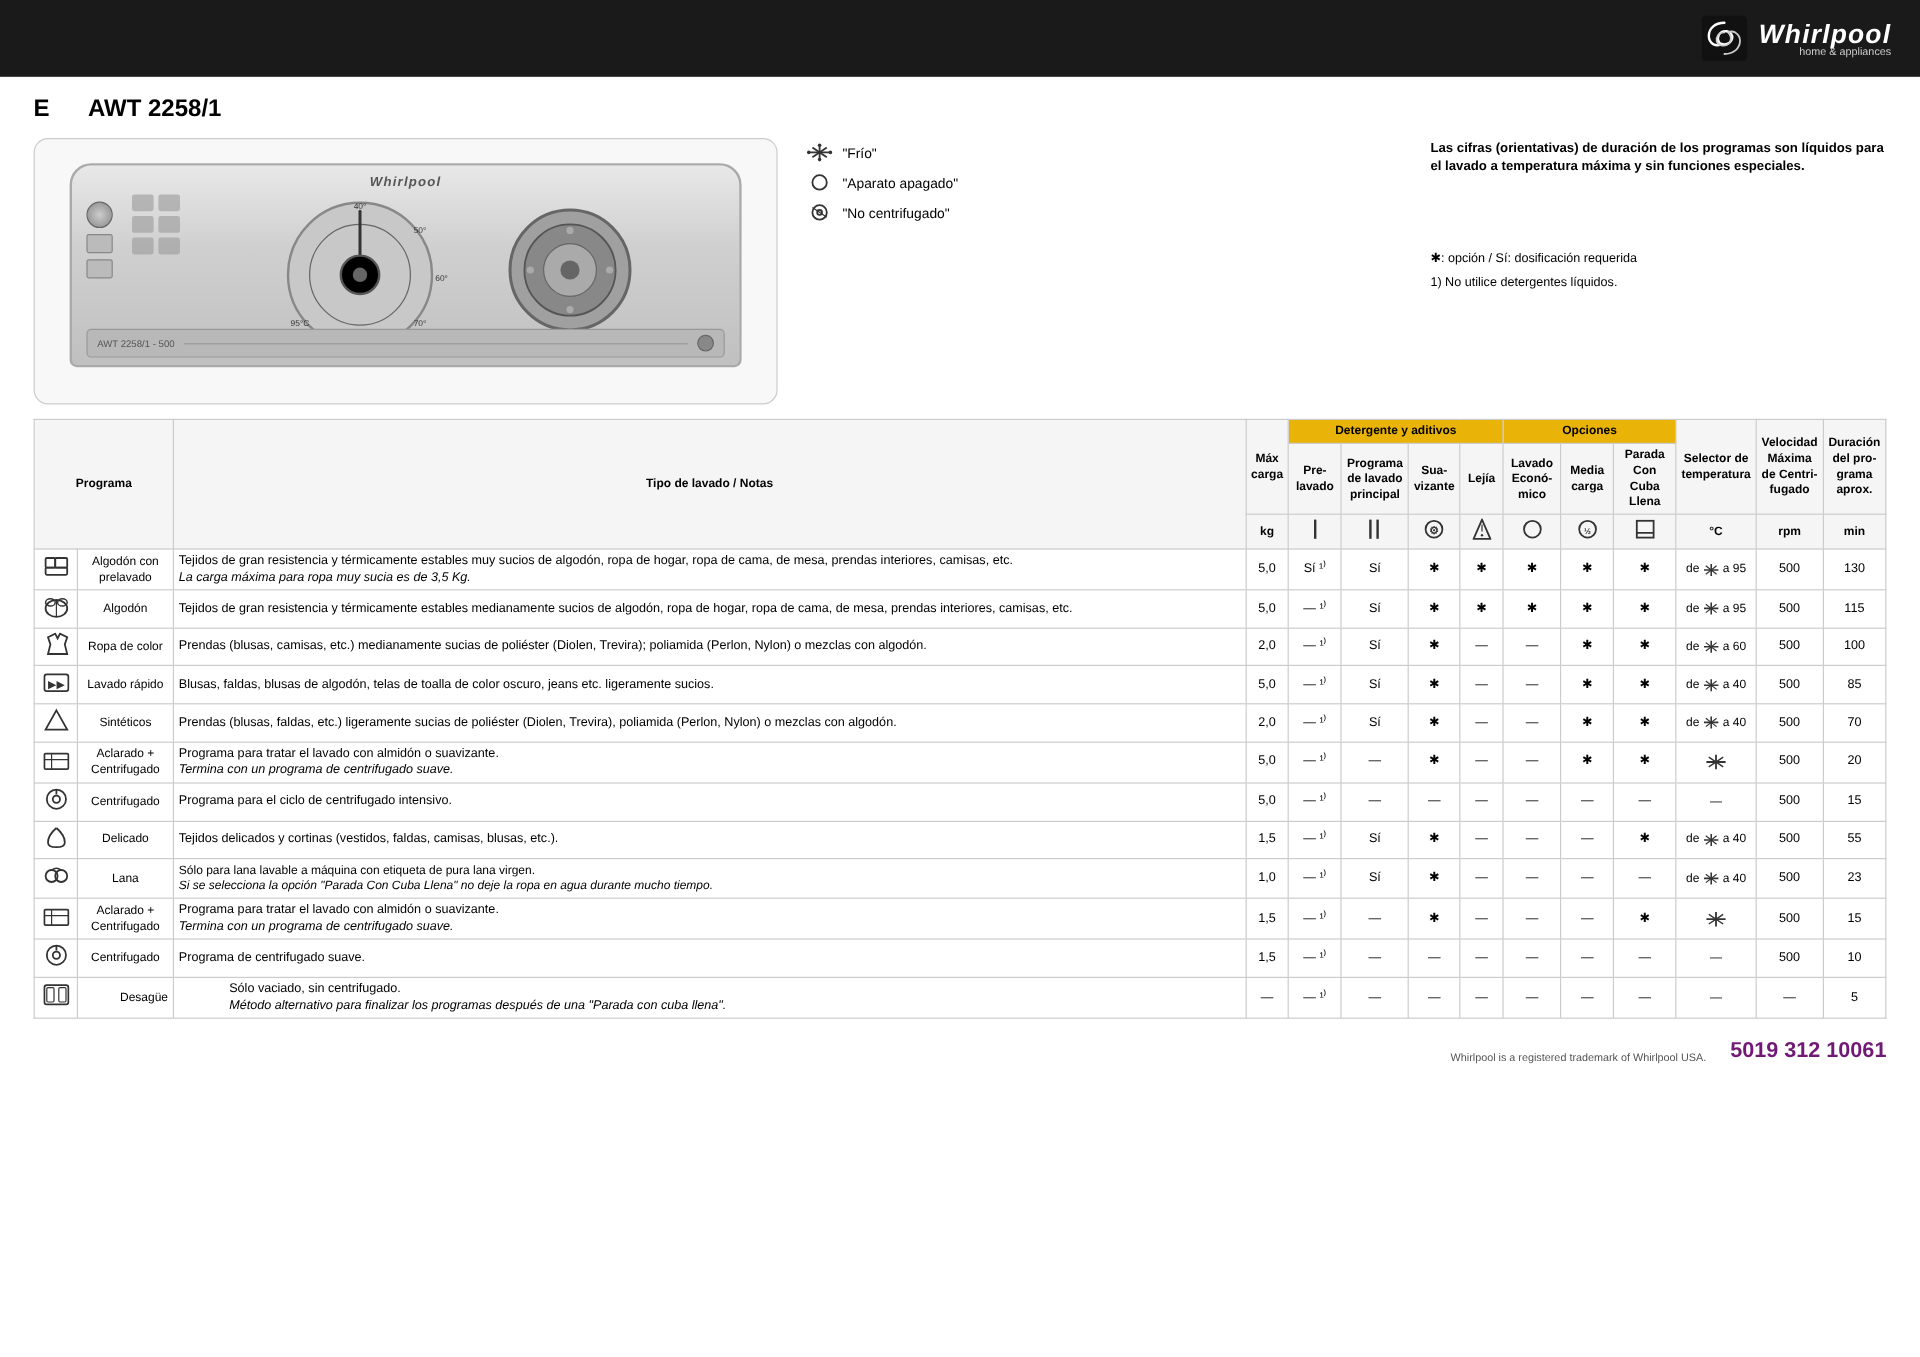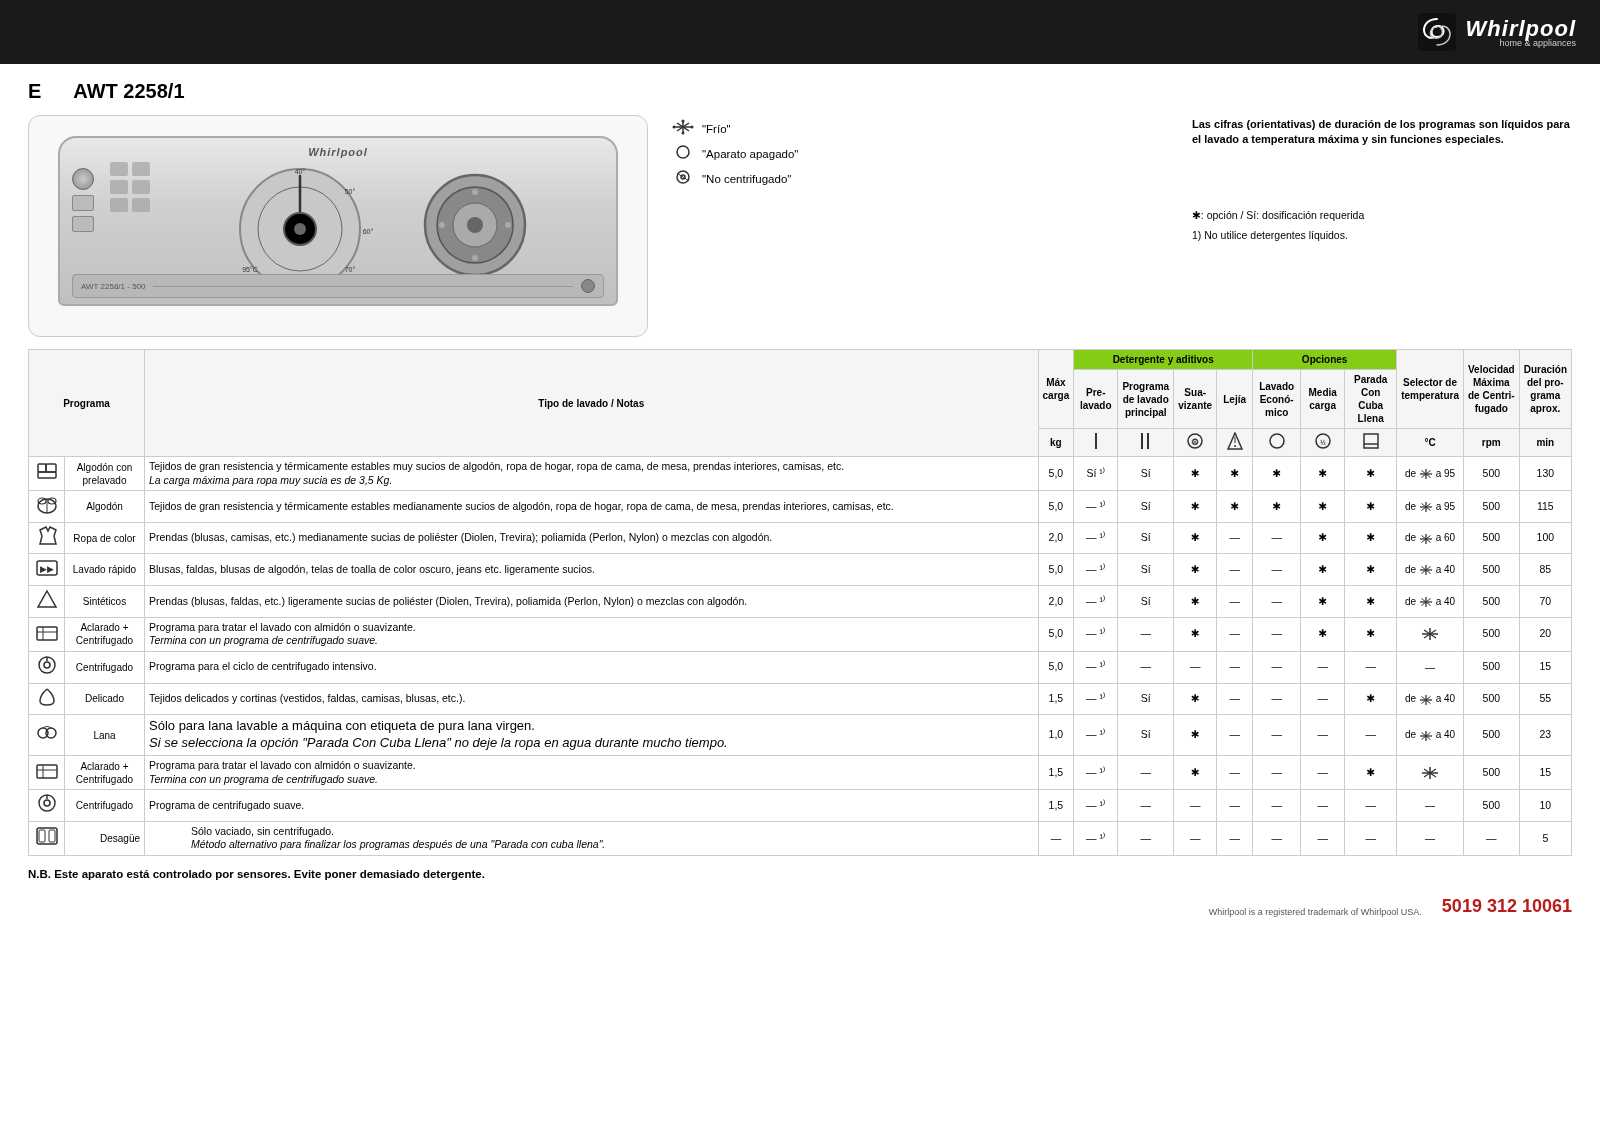--- a/index.html
+++ b/index.html
@@ -251,26 +251,26 @@
       gap: 20px;
     }
     .footer-trademark {
       font-size: 9px;
       color: #555;
       text-align: right;
     }
     .footer-partnum {
       font-size: 18px;
       font-weight: bold;
-      color: #b91c1c;
+      color: #701a75;
     }
 
     
     .th-group {
-      background: #84cc16;
+      background: #eab308;
     }
   </style>
 </head>
 <body>
 
 <div class="header">
   <div class="header-logo">
 
     <svg class="header-logo-icon" viewBox="0 0 38 38" xmlns="http://www.w3.org/2000/svg">
       <rect width="38" height="38" rx="4" fill="#111"></rect>
@@ -667,21 +667,21 @@
     <td class="col-velocidad">500</td>
     <td class="col-duracion">55</td>
   </tr>
           <tr>
     <td class="col-icon symbol-cell"><svg width="22" height="20" viewBox="0 0 22 20">
                 <circle cx="7" cy="10" r="5" fill="none" stroke="#333" stroke-width="1.5"></circle>
                 <circle cx="15" cy="10" r="5" fill="none" stroke="#333" stroke-width="1.5"></circle>
                 <path d="M7,5 Q11,2 15,5" fill="none" stroke="#333" stroke-width="1.2"></path>
               </svg></td>
     <td class="col-programa" style="font-size:10px;">Lana</td>
-    <td class="col-tipo" style="font-size:13px;">Sólo para lana lavable a máquina con etiqueta de pura lana virgen.<br><em>Si se selecciona la opción "Parada Con Cuba Llena" no deje la ropa en agua durante mucho tiempo.</em></td>
+    <td class="col-tipo" style="font-size:10px;">Sólo para lana lavable a máquina con etiqueta de pura lana virgen.<br><em>Si se selecciona la opción "Parada Con Cuba Llena" no deje la ropa en agua durante mucho tiempo.</em></td>
     <td class="col-carga">1,0</td>
     <td class="col-prelavado">— ¹⁾</td>
     <td class="col-programaprin">Sí</td>
     <td class="col-suavizante">✱</td>
     <td class="col-lejia">—</td>
     <td class="col-lavecono">—</td>
     <td class="col-mediacarga">—</td>
     <td class="col-parada">—</td>
     <td class="col-selector" style="font-size:10px;">de <svg width="14" height="12" viewBox="0 0 14 12" style="vertical-align:middle;">
                 <line x1="7" y1="1" x2="7" y2="11" stroke="#333" stroke-width="1.3"></line>
@@ -754,20 +754,19 @@
     <td class="col-mediacarga">—</td>
     <td class="col-parada">—</td>
     <td class="col-selector" style="font-size:10px;">—</td>
     <td class="col-velocidad">—</td>
     <td class="col-duracion">5</td>
   </tr>
         </tbody>
     </table>
   </div>
 
-  <p class="footer-note">N.B. Este aparato está controlado por sensores. Evite poner demasiado detergente.</p>
 
   <div class="footer-bottom">
     <span class="footer-trademark">Whirlpool is a registered trademark of Whirlpool USA.</span>
     <span class="footer-partnum">5019 312 10061</span>
   </div>
 
 </div>
 
 </body></html>

